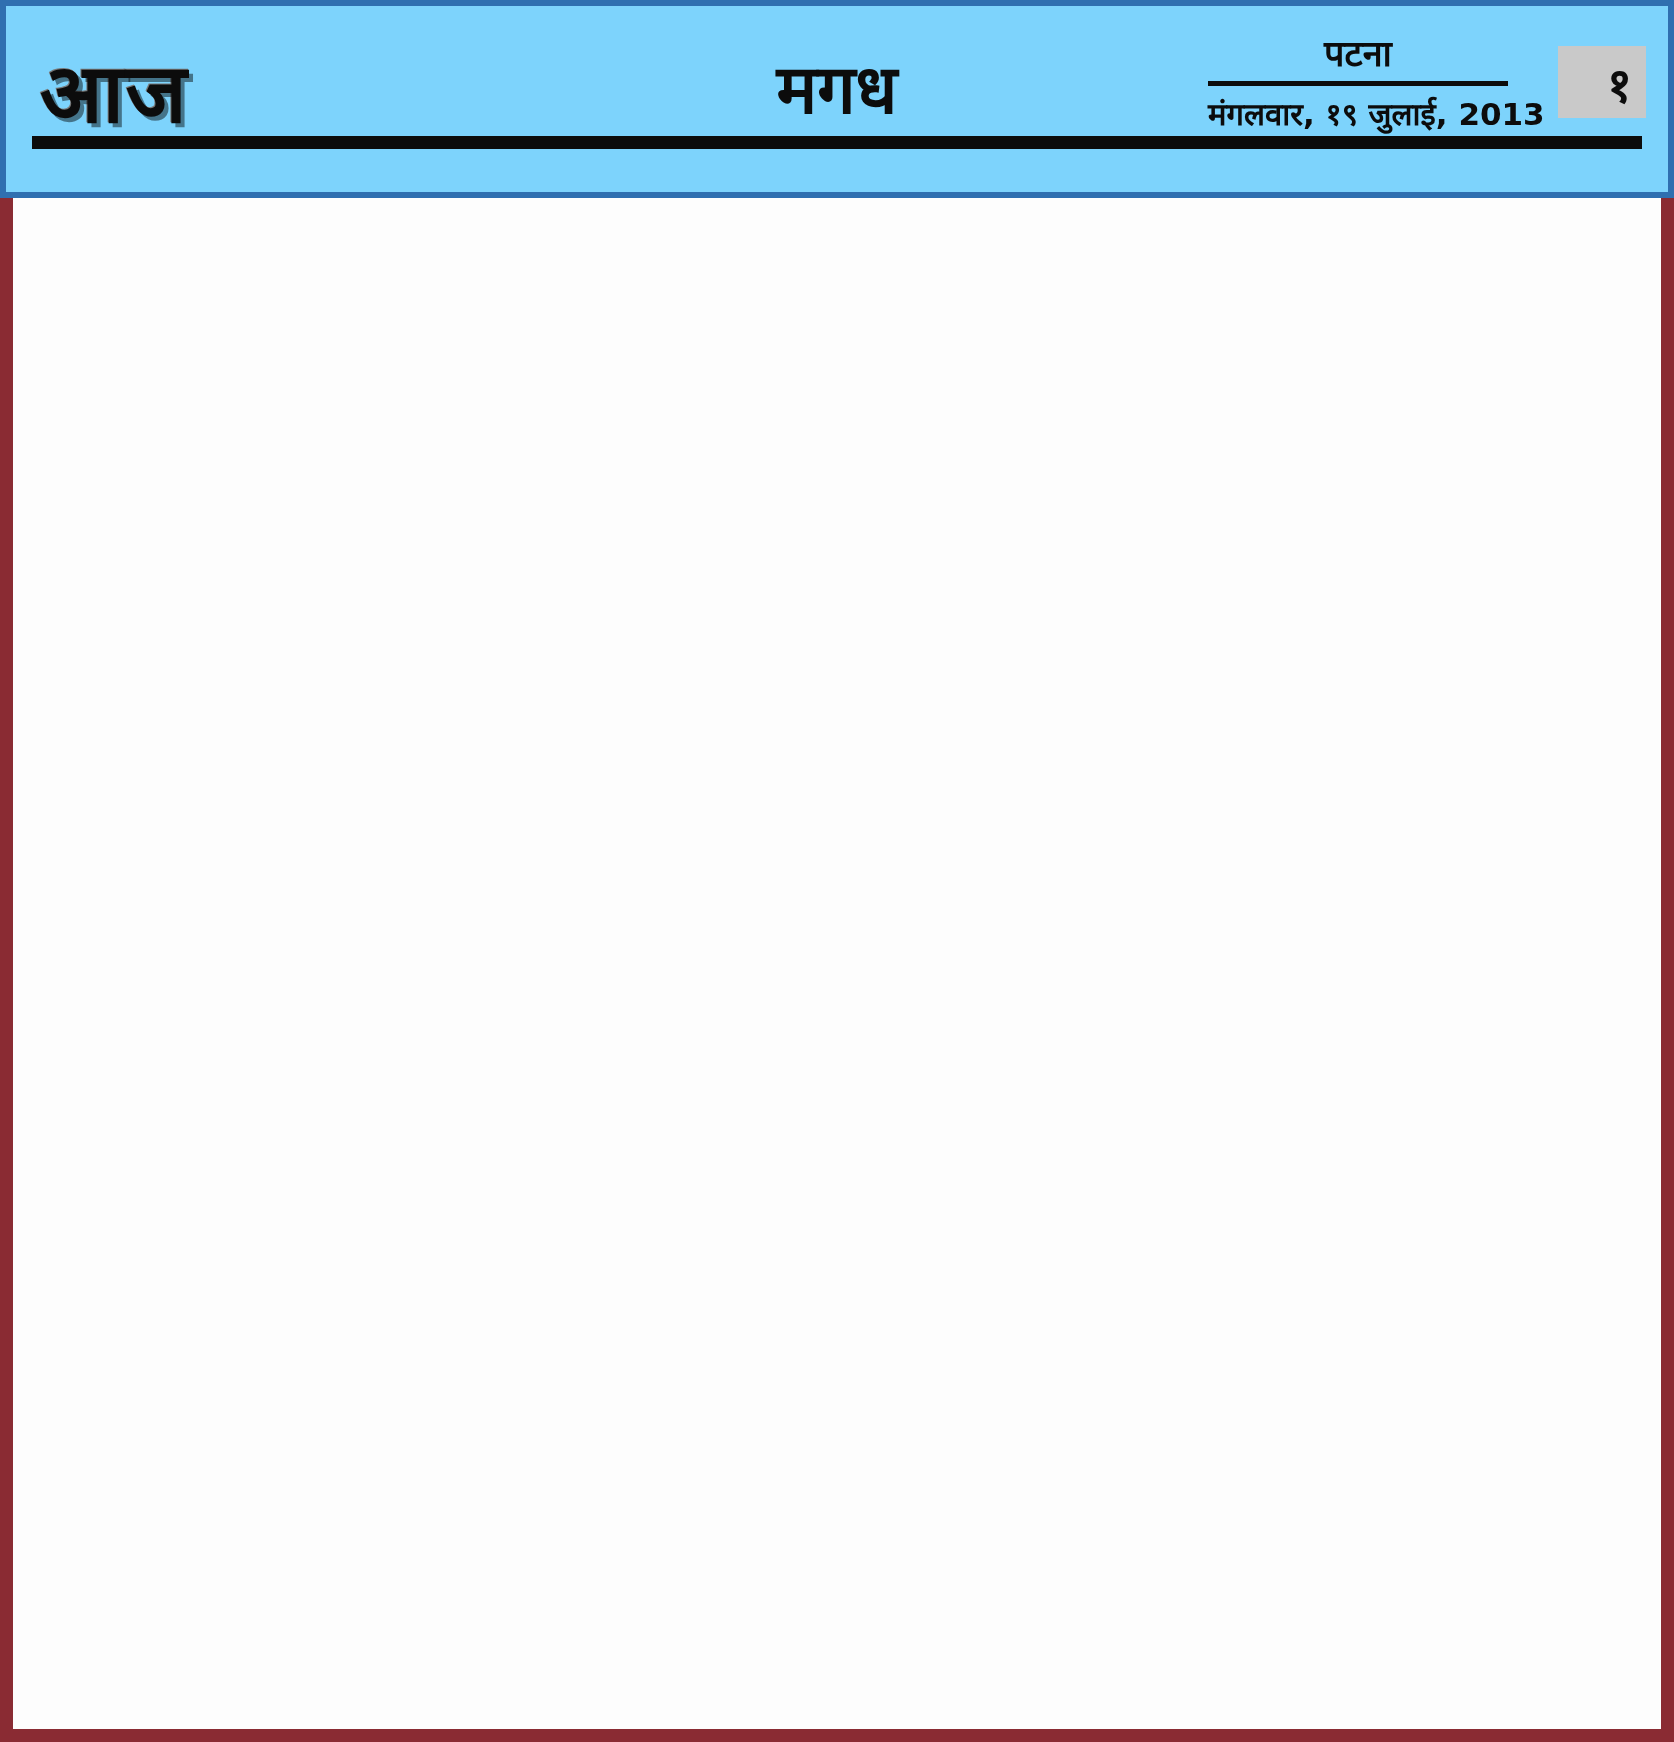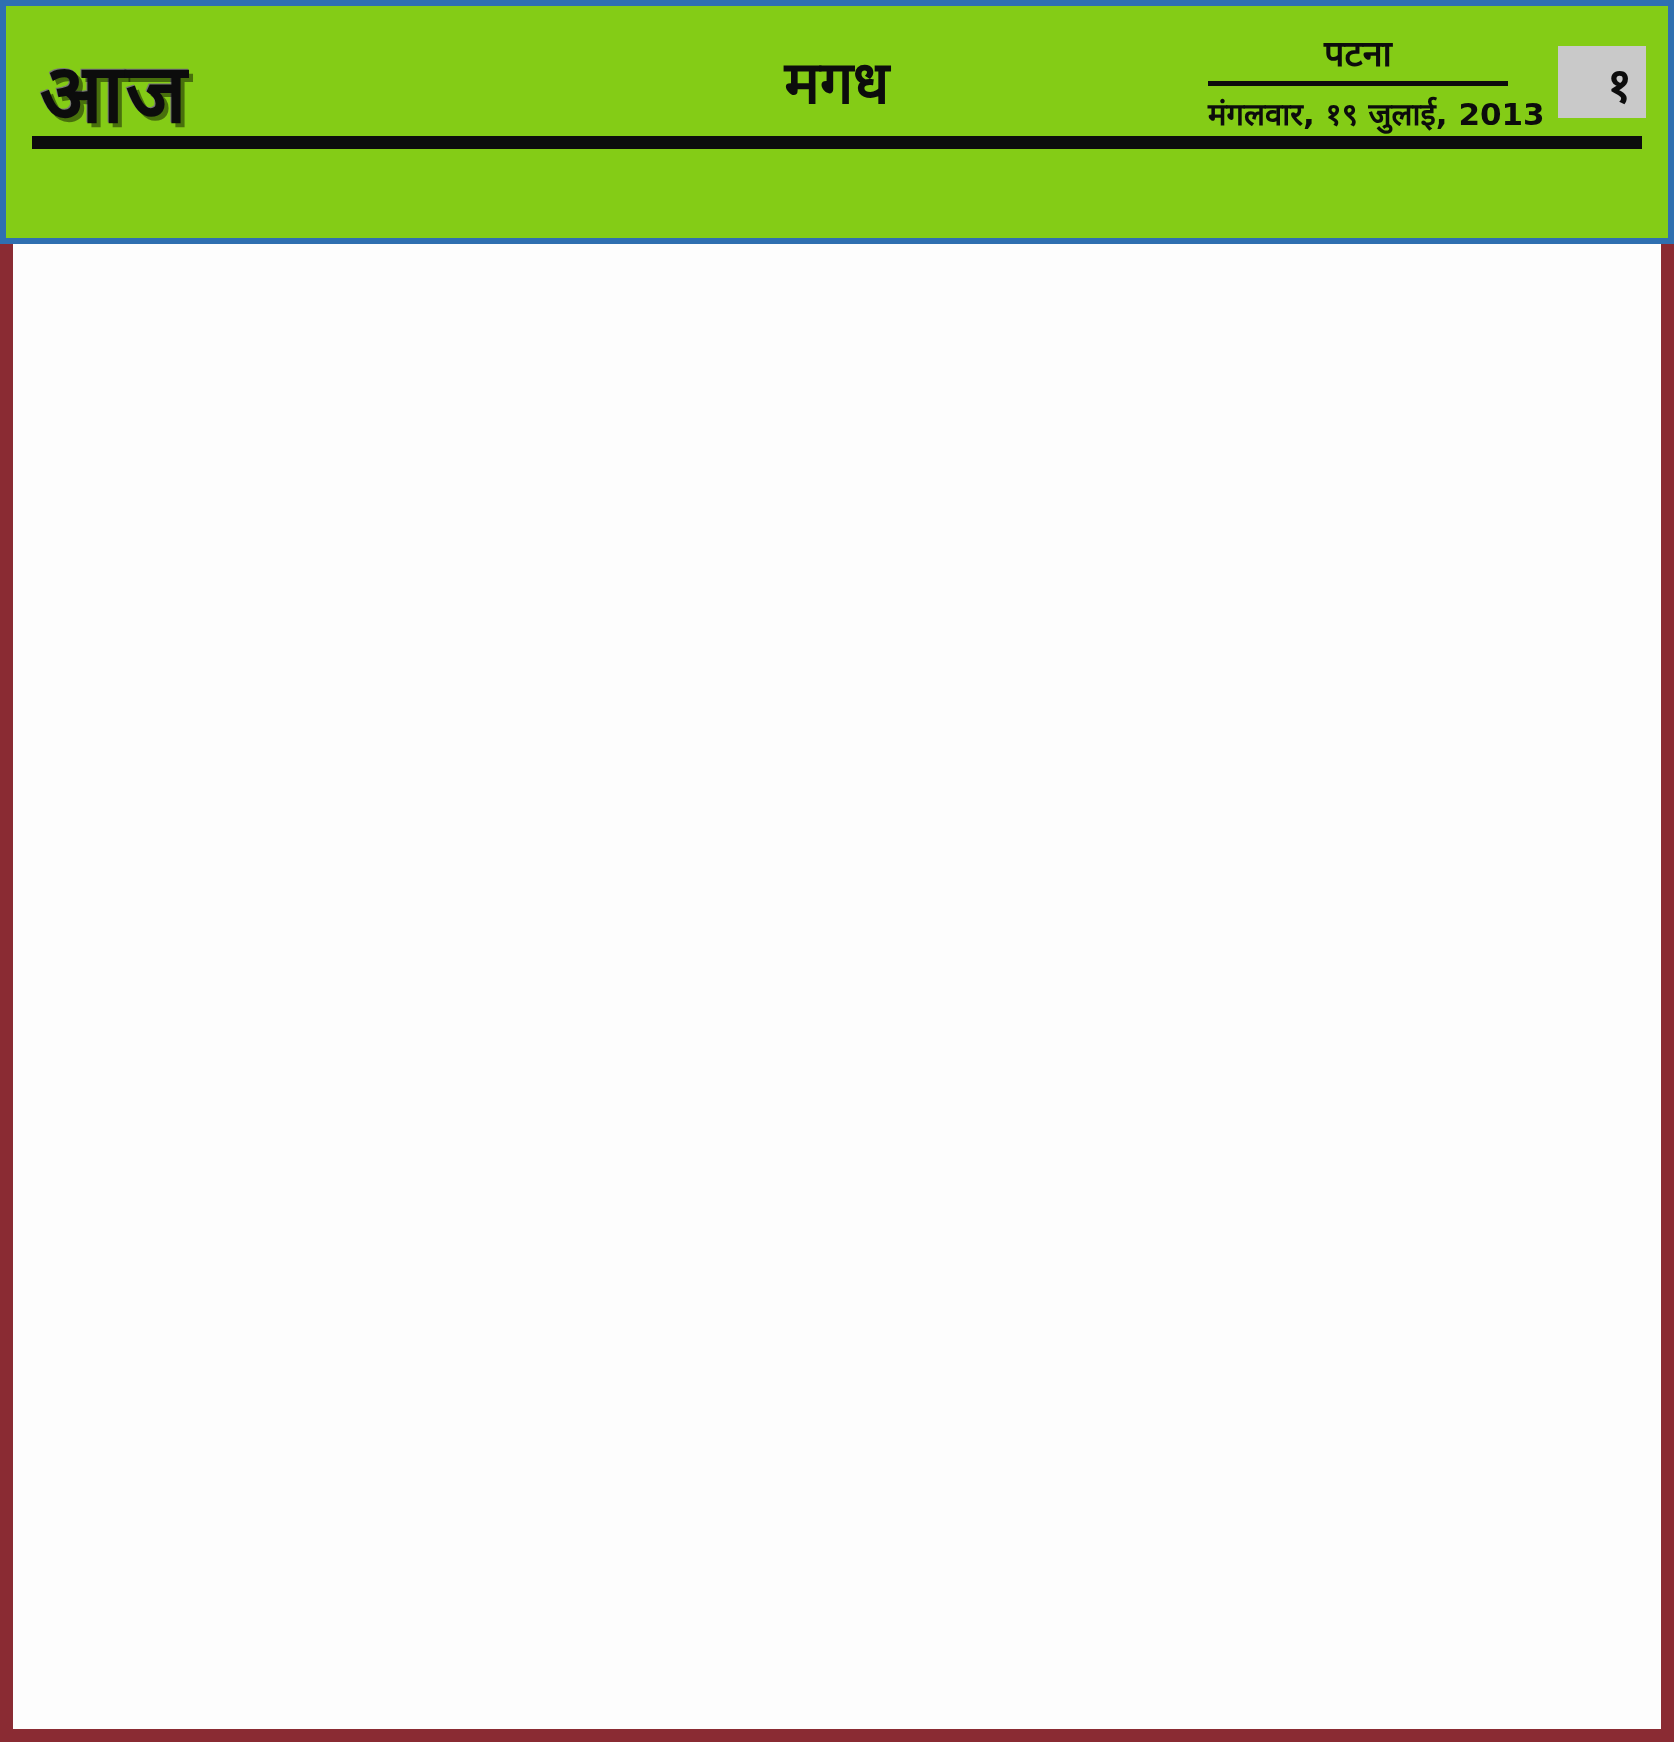--- a/index.html
+++ b/index.html
@@ -1,23 +1,23 @@
 <!DOCTYPE html>
 <html><head>
 <meta charset="utf-8">
 <style>
   html,body{margin:0;padding:0;background:#e9e9e9;}
   .page{position:relative;width:1674px;height:1742px;background:#ffffff;overflow:hidden;
         font-family:"DejaVu Sans",sans-serif;color:#1a1a1a;}
   
-  .header-box{position:absolute;top:0;left:0;width:1674px;height:244px;background:#84cc16;
+  .header-box{position:absolute;top:0;left:0;width:1674px;height:198px;background:#7dd3fc;
               border:6px solid #2f6fb0;box-sizing:border-box;z-index:5;}
   .masthead{position:absolute;left:34px;top:28px;font-size:82px;font-weight:bold;color:#0c0c0c;
             letter-spacing:2px;text-shadow:4px 4px 0 rgba(0,0,0,0.45), -1px -1px 0 #777;}
-  .section-title{position:absolute;left:0;right:0;top:34px;text-align:center;font-size:59px;
+  .section-title{position:absolute;left:0;right:0;top:34px;text-align:center;font-size:68px;
                  font-weight:bold;color:#0c0c0c;}
   .city-block{position:absolute;right:160px;top:22px;width:300px;text-align:center;}
   .city-name{font-size:36px;font-weight:bold;color:#0c0c0c;}
   .city-rule{height:5px;background:#0c0c0c;margin:4px 0 6px 0;}
   .issue-date{font-size:31px;font-weight:bold;color:#0c0c0c;white-space:nowrap;}
   .pageno-box{position:absolute;right:22px;top:40px;width:88px;height:72px;background:#c9c9c9;}
   .pageno{position:absolute;right:14px;bottom:2px;font-size:48px;font-weight:bold;color:#0c0c0c;}
   .header-rule{position:absolute;left:26px;right:26px;top:130px;height:13px;background:#0c0c0c;}
   
   .body-frame{position:absolute;top:198px;left:0;right:0;bottom:0;background:#fdfdfd;

